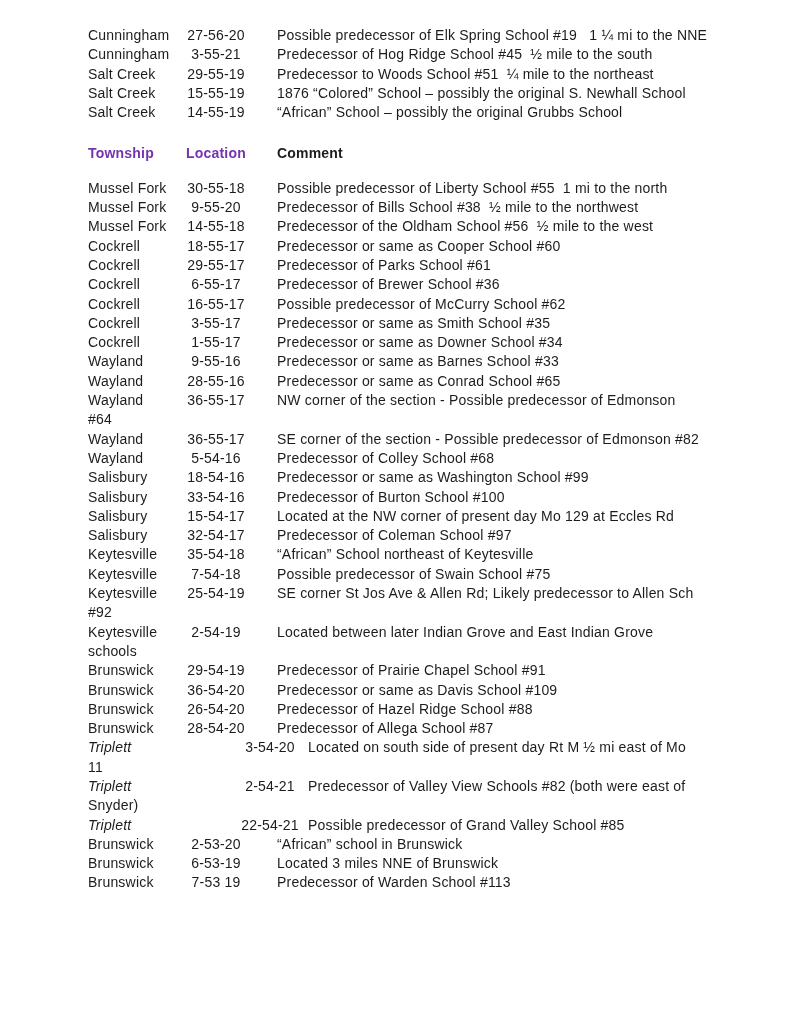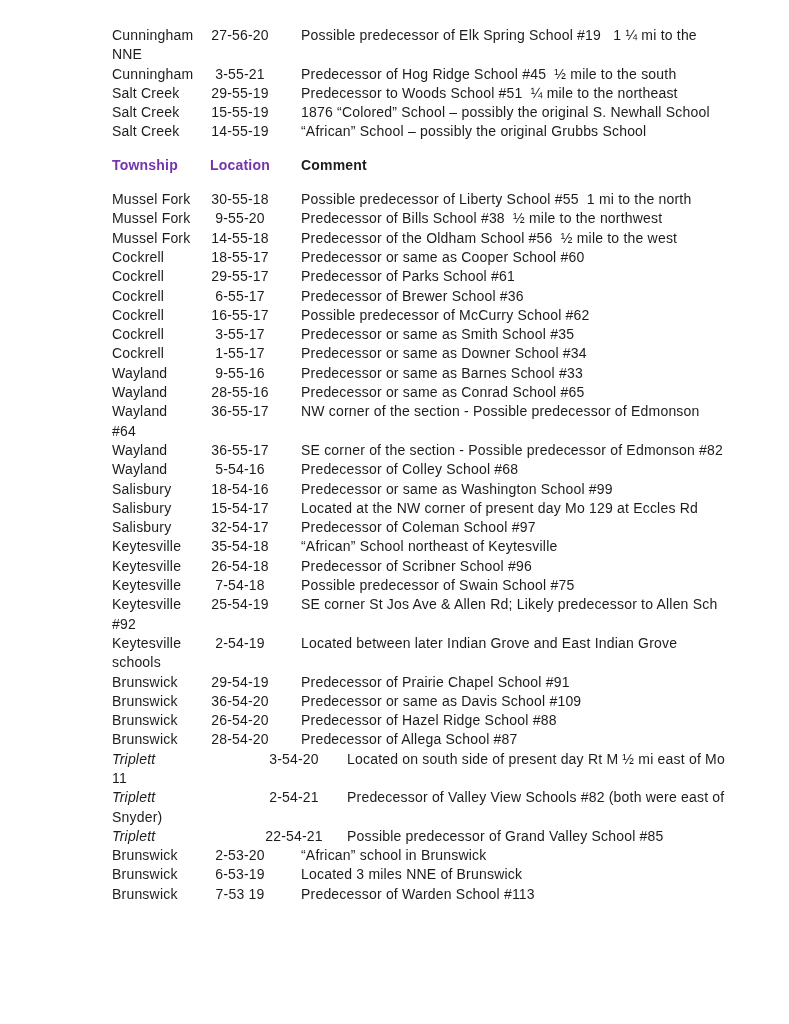--- a/index.html
+++ b/index.html
@@ -2,34 +2,34 @@
 <html style="--accent: #7434ad; --ink: #1c1c1c; --paper: #ffffff;"><head>
 <meta charset="utf-8">
 <style>
   :root { --accent: #7434ad; --ink: #1c1c1c; --paper: #ffffff; }
   * { margin: 0; padding: 0; box-sizing: border-box; }
   html, body { background: #fff; }
   body { width: 789px; height: 1024px; overflow: hidden; }
   .page {
     width: 789px; height: 1024px;
     background: var(--paper);
-    padding: 26px 58px 0 112px;
+    padding: 26px 58px 0 88px;
     font-family: "Liberation Sans", "DejaVu Sans", sans-serif;
     font-size: 14px;
     line-height: 19.3px;
     letter-spacing: 0.2px;
     color: var(--ink);
   }
   .row { text-align: left; }
   .twp { display: inline-block; width: 96px; vertical-align: top; }
   .loc { display: inline-block; width: 64px; text-align: center; margin-right: 29px; vertical-align: top; }
   .cmt { white-space: pre-wrap; }
   .row.indent .twp { width: 150px; font-style: italic; }
-  .row.indent .loc { margin-right: 21px; }
-  .header-row { font-weight: bold; margin-top: 14px; margin-bottom: 15px; }
+  .row.indent .loc { margin-right: 6px; }
+  .header-row { font-weight: bold; margin-top: 22px; margin-bottom: 15px; }
   .header-row .twp, .header-row .loc { color: var(--accent); }
   .header-row .cmt { color: var(--ink); }
 </style>
 </head>
 <body>
 
 <div class="page">
 
   <div id="top-block">
       <div class="row"><span class="twp">Cunningham</span><span class="loc">27-56-20</span><span class="cmt">Possible predecessor of Elk Spring School #19   1 ¼ mi to the NNE</span></div>
@@ -53,24 +53,24 @@
       <div class="row"><span class="twp">Cockrell</span><span class="loc">16-55-17</span><span class="cmt">Possible predecessor of McCurry School #62</span></div>
       <div class="row"><span class="twp">Cockrell</span><span class="loc">3-55-17</span><span class="cmt">Predecessor or same as Smith School #35</span></div>
       <div class="row"><span class="twp">Cockrell</span><span class="loc">1-55-17</span><span class="cmt">Predecessor or same as Downer School #34</span></div>
       <div class="row"><span class="twp">Wayland</span><span class="loc">9-55-16</span><span class="cmt">Predecessor or same as Barnes School #33</span></div>
       <div class="row"><span class="twp">Wayland</span><span class="loc">28-55-16</span><span class="cmt">Predecessor or same as Conrad School #65</span></div>
       <div class="row"><span class="twp">Wayland</span><span class="loc">36-55-17</span><span class="cmt">NW corner of the section - Possible predecessor of Edmonson
 #64</span></div>
       <div class="row"><span class="twp">Wayland</span><span class="loc">36-55-17</span><span class="cmt">SE corner of the section - Possible predecessor of Edmonson #82</span></div>
       <div class="row"><span class="twp">Wayland</span><span class="loc">5-54-16</span><span class="cmt">Predecessor of Colley School #68</span></div>
       <div class="row"><span class="twp">Salisbury</span><span class="loc">18-54-16</span><span class="cmt">Predecessor or same as Washington School #99</span></div>
+      <div class="row"><span class="twp">Salisbury</span><span class="loc">33-54-16</span><span class="cmt">Predecessor of Burton School #100</span></div>
       <div class="row"><span class="twp">Salisbury</span><span class="loc">15-54-17</span><span class="cmt">Located at the NW corner of present day Mo 129 at Eccles Rd</span></div>
       <div class="row"><span class="twp">Salisbury</span><span class="loc">32-54-17</span><span class="cmt">Predecessor of Coleman School #97</span></div>
       <div class="row"><span class="twp">Keytesville</span><span class="loc">35-54-18</span><span class="cmt">“African” School northeast of Keytesville</span></div>
-      <div class="row"><span class="twp">Keytesville</span><span class="loc">26-54-18</span><span class="cmt">Predecessor of Scribner School #96</span></div>
       <div class="row"><span class="twp">Keytesville</span><span class="loc">7-54-18</span><span class="cmt">Possible predecessor of Swain School #75</span></div>
       <div class="row"><span class="twp">Keytesville</span><span class="loc">25-54-19</span><span class="cmt">SE corner St Jos Ave &amp; Allen Rd; Likely predecessor to Allen Sch
 #92</span></div>
       <div class="row"><span class="twp">Keytesville</span><span class="loc">2-54-19</span><span class="cmt">Located between later Indian Grove and East Indian Grove
 schools</span></div>
       <div class="row"><span class="twp">Brunswick</span><span class="loc">29-54-19</span><span class="cmt">Predecessor of Prairie Chapel School #91</span></div>
       <div class="row"><span class="twp">Brunswick</span><span class="loc">36-54-20</span><span class="cmt">Predecessor or same as Davis School #109</span></div>
       <div class="row"><span class="twp">Brunswick</span><span class="loc">26-54-20</span><span class="cmt">Predecessor of Hazel Ridge School #88</span></div>
       <div class="row"><span class="twp">Brunswick</span><span class="loc">28-54-20</span><span class="cmt">Predecessor of Allega School #87</span></div>
       <div class="row indent"><span class="twp">Triplett</span><span class="loc">3-54-20</span><span class="cmt">Located on south side of present day Rt M ½ mi east of Mo

